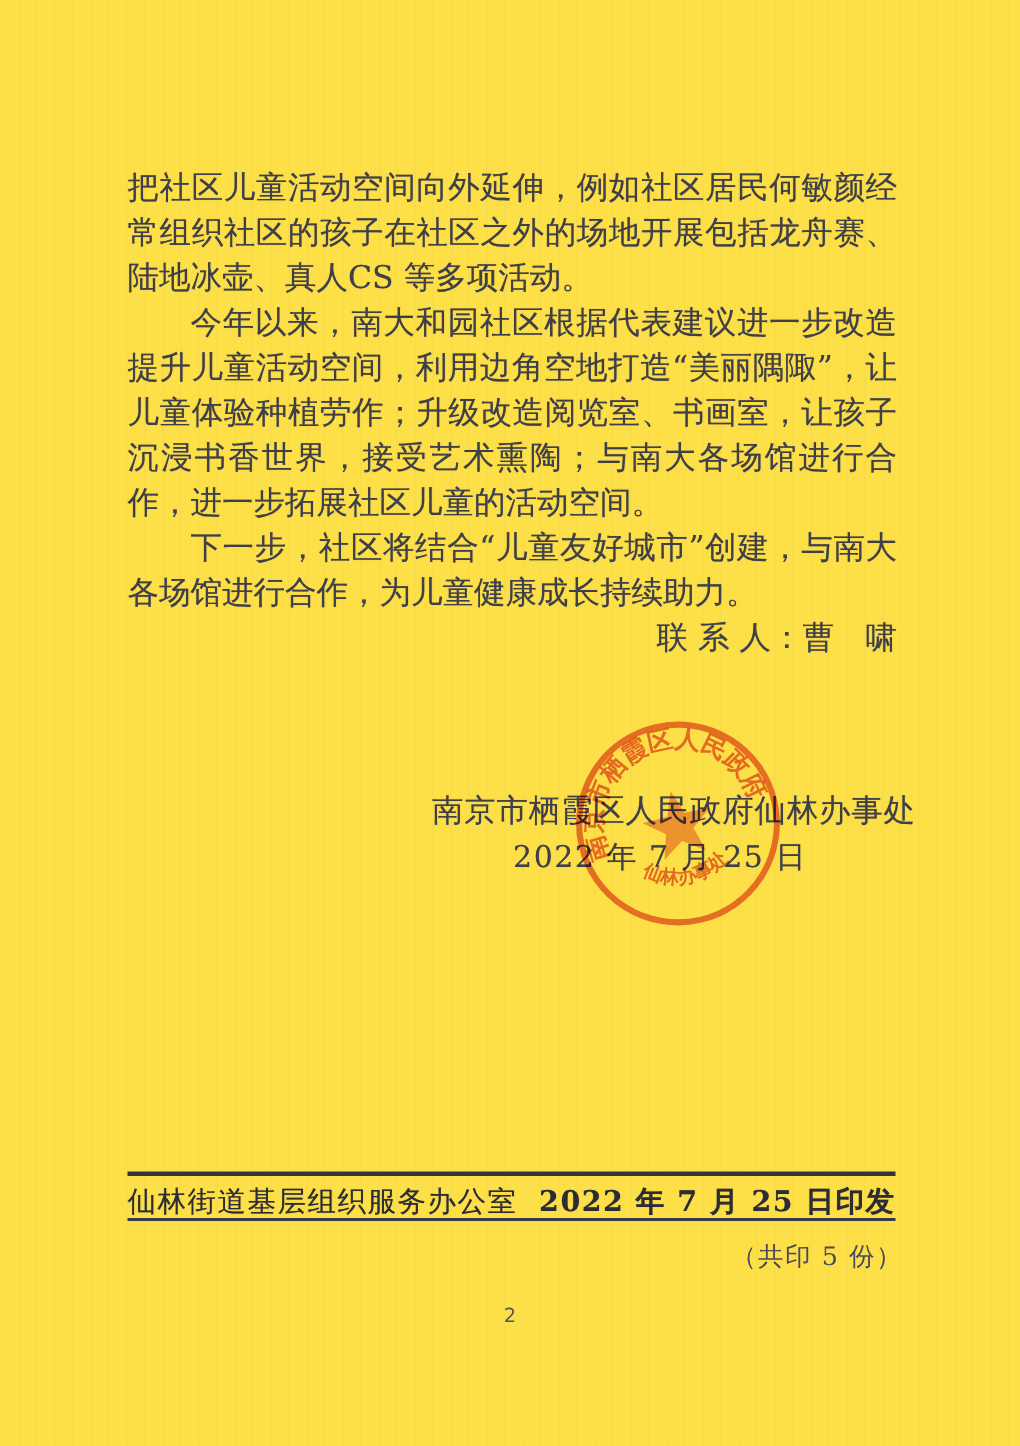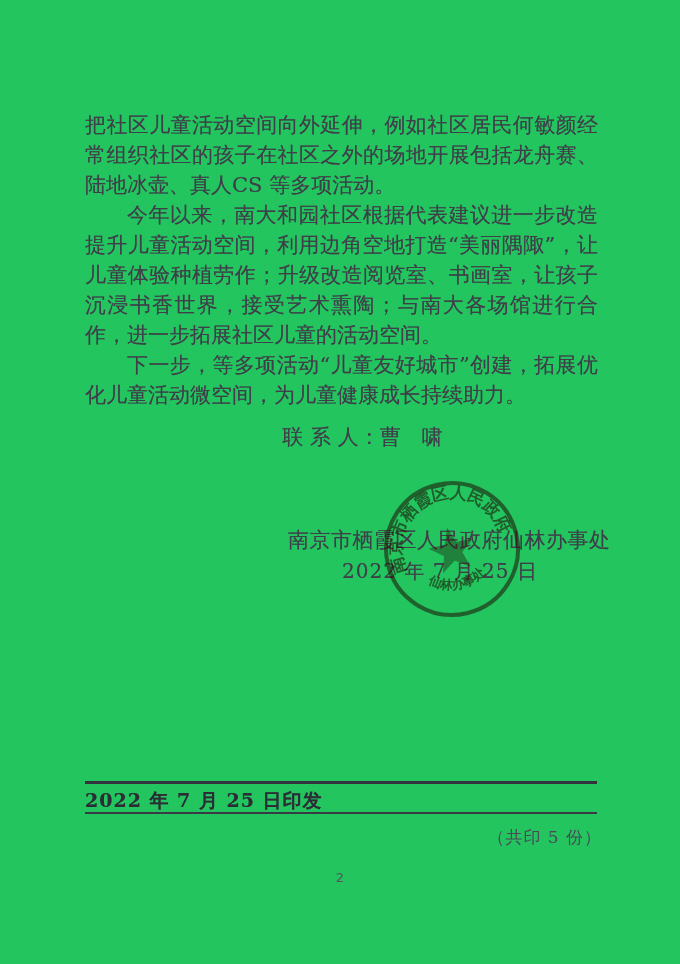--- a/index.html
+++ b/index.html
@@ -1,21 +1,21 @@
 <!DOCTYPE html>
 <html><head>
 <meta charset="utf-8">
 <style>
   * { margin: 0; padding: 0; box-sizing: border-box; }
   html, body { background: #ffffff; }
   .page {
     position: relative;
     width: 680px;
     height: 964px;
-    background: #22c55e;
+    background: #fde047;
     overflow: hidden;
     font-family: "DejaVu Serif", "Liberation Serif", serif;
   }
   
   .page::before {
     content: "";
     position: absolute;
     inset: 0;
     background: repeating-linear-gradient(
       90deg,
@@ -30,21 +30,21 @@
     left: 85px;
     top: 110px;
     width: 513px;
     color: #3f3f4a;
     font-size: 21px;
     line-height: 30px;
     text-shadow: 0 0 0.5px rgba(63,63,74,0.55);
   }
   .doc-body p { text-align: justify; }
   .doc-body p.indent { text-indent: 2em; }
-  .doc-body p.plain { text-align: center; margin-top: 12px; }
+  .doc-body p.plain { text-align: right; }
 
   
   .signature-block {
     position: absolute;
     right: 88px;
     top: 526px;
     width: 304px;
     color: #3f3f4a;
     text-shadow: 0 0 0.5px rgba(63,63,74,0.55);
   }
@@ -131,21 +131,21 @@
   }
 </style>
 </head>
 <body>
 
 <div class="page">
 
   <div class="doc-body">
       <p class="">把社区儿童活动空间向外延伸，例如社区居民何敏颜经常组织社区的孩子在社区之外的场地开展包括龙舟赛、陆地冰壶、真人CS 等多项活动。</p>
       <p class="indent ">今年以来，南大和园社区根据代表建议进一步改造提升儿童活动空间，利用边角空地打造“美丽隅陬”，让儿童体验种植劳作；升级改造阅览室、书画室，让孩子沉浸书香世界，接受艺术熏陶；与南大各场馆进行合作，进一步拓展社区儿童的活动空间。</p>
-      <p class="indent ">下一步，等多项活动“儿童友好城市”创建，拓展优化儿童活动微空间，为儿童健康成长持续助力。</p>
+      <p class="indent ">下一步，社区将结合“儿童友好城市”创建，与南大各场馆进行合作，为儿童健康成长持续助力。</p>
       <p class="indent plain">联 系 人：曹　啸</p>
     </div>
 
   <div class="signature-block">
     <div class="sign-org">南京市栖霞区人民政府仙林办事处</div>
     <div class="sign-date">2022 年 7 月 25 日</div>
   </div>
 
   <svg class="seal" viewBox="0 0 140 140" width="142" height="142" aria-hidden="true">
     <defs>
@@ -157,19 +157,20 @@
     <text font-size="16.5" opacity="0.85">
       <textPath href="#seal-arc-top" startOffset="3%">南京市栖霞区人民政府</textPath>
     </text>
     <text font-size="12.5" opacity="0.85">
       <textPath href="#seal-arc-bottom" startOffset="16%">仙林办事处</textPath>
     </text>
   </svg>
 
   <div class="footer-rule-top"></div>
   <div class="footer-row">
+    <span class="footer-office">仙林街道基层组织服务办公室</span>
     <span class="footer-print-date">2022 年 7 月 25 日印发</span>
   </div>
   <div class="footer-rule-bottom"></div>
   <div class="copies-note">（共印 5 份）</div>
   <div class="page-number">2</div>
 
 </div>
 
 </body></html>

